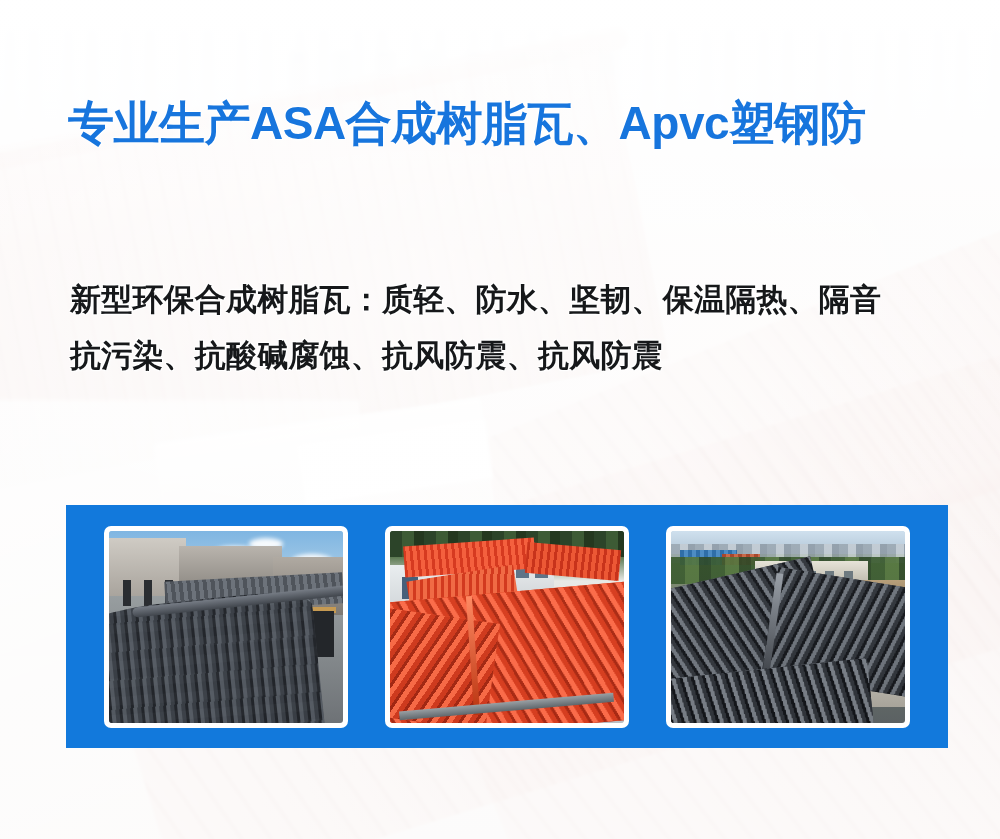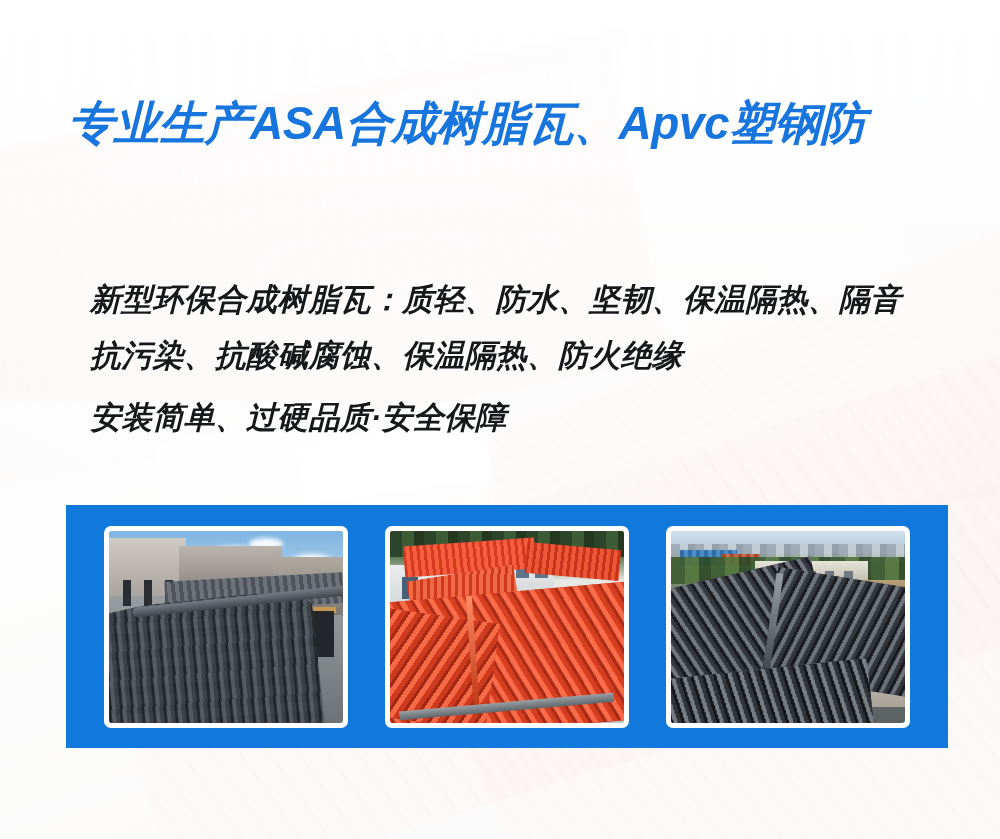--- a/index.html
+++ b/index.html
@@ -10,21 +10,20 @@
   body {
     font-family: "Liberation Sans", "DejaVu Sans", sans-serif;
   }
 
   #poster {
     position: relative;
     width: 1000px;
     height: 839px;
     overflow: hidden;
     background: #86efac;
-    font-style: italic;
   }
 
   
   .bg-layer {
     position: absolute;
     inset: 0;
     overflow: hidden;
   }
   
   .bg-base {
@@ -261,21 +260,21 @@
     letter-spacing: 0.2px;
     text-shadow:
       0 0 2px #ffffff,
       0 0 5px rgba(255,255,255,.95),
       1px 1px 0 rgba(255,255,255,.95),
       -1px -1px 0 rgba(255,255,255,.95),
       1px -1px 0 rgba(255,255,255,.95),
       -1px 1px 0 rgba(255,255,255,.95);
     white-space: nowrap;
   }
-  .subcopy-line { display: block; margin-left: 20px; }
+  .subcopy-line { display: block; }
   .subcopy-line.last { margin-top: 6px; }
 
   
   .gallery {
     position: absolute;
     left: 66px;
     top: 505px;
     width: 882px;
     height: 243px;
     background: #1279dc;
@@ -465,22 +464,21 @@
   </div>
 
   <div class="content">
 
     <div class="headline">
       <span class="headline-line">专业生产ASA合成树脂瓦、Apvc塑钢防</span>
     </div>
 
     <div class="subcopy">
       <span class="subcopy-line">新型环保合成树脂瓦：质轻、防水、坚韧、保温隔热、隔音</span>
-      <span class="subcopy-line">抗污染、抗酸碱腐蚀、保温隔热、防火绝缘</span>
-      <span class="subcopy-line last">安装简单、过硬品质·安全保障</span>
+      <span class="subcopy-line">抗污染、抗酸碱腐蚀、抗风防震、抗风防震</span>
     </div>
 
     <div class="gallery">
 
       <div class="photo-frame">
         <div class="photo p1">
           <div class="sky"></div>
           <div class="cloud c1"></div>
           <div class="cloud c2"></div>
           <div class="cloud c3"></div>

